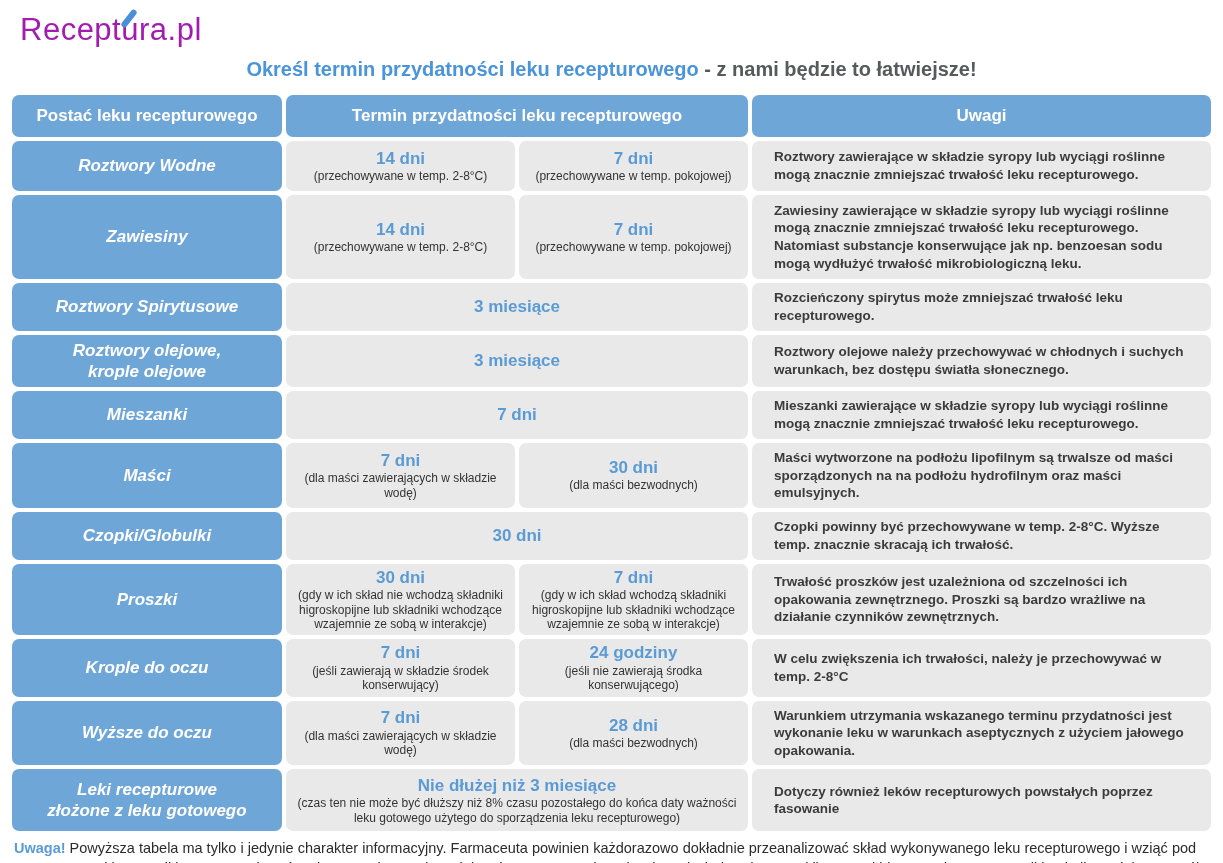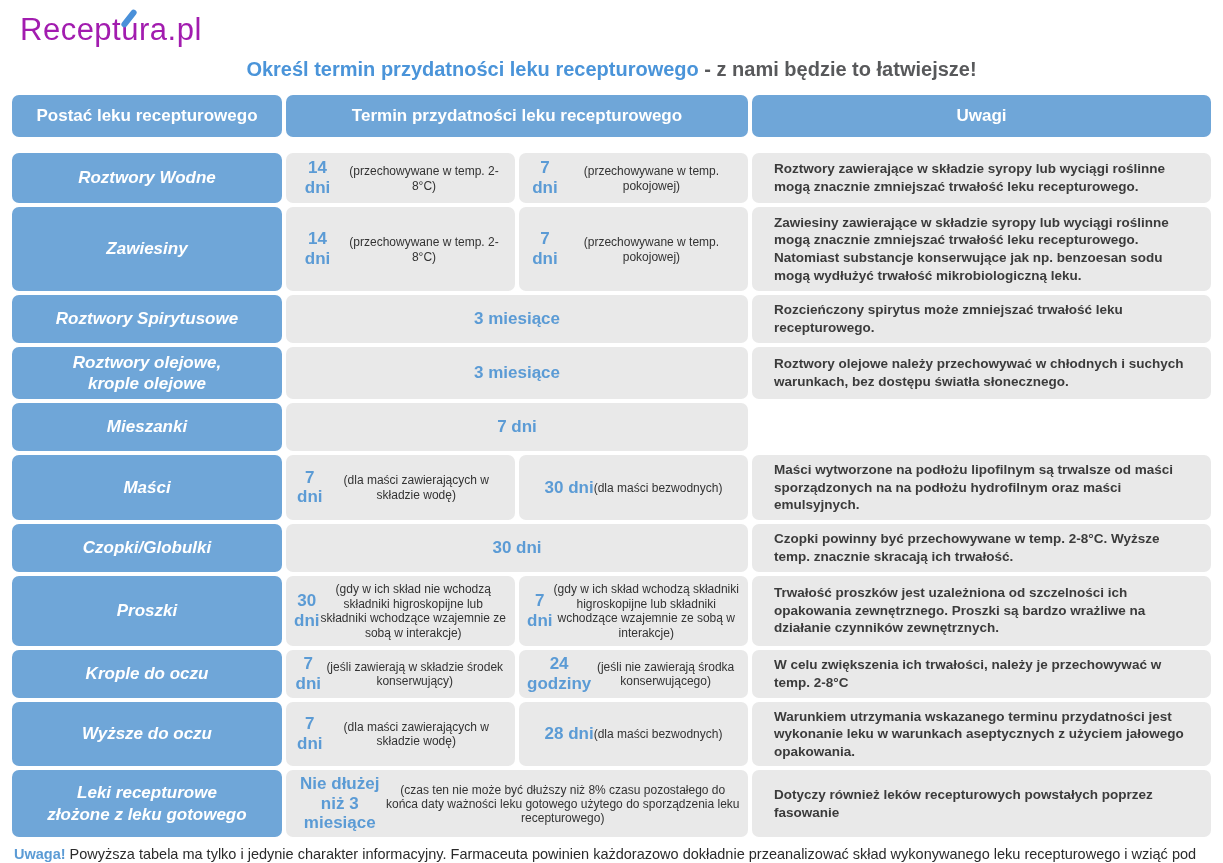--- a/index.html
+++ b/index.html
@@ -17,38 +17,38 @@
   }
 
   
   .title { text-align: center; font-size: 20px; font-weight: bold; margin: 4px 0 14px 0; }
   .title .title-blue { color: #4a94d9; }
   .title .title-gray { color: #58595b; }
 
   
   .ptable { width: 1199px; }
   .header-row {
-    display: grid; grid-template-columns: 270px 462px 459px; gap: 4px; margin-bottom: 16px;
+    display: grid; grid-template-columns: 270px 462px 459px; gap: 4px; margin-bottom: 4px;
   }
   .trow {
     display: grid; grid-template-columns: 270px 229px 229px 459px; gap: 4px; margin-bottom: 4px;
   }
   .cell { border-radius: 7px; }
   .hcell {
     background: #6fa6d8; color: #ffffff; font-weight: bold; font-size: 17px;
     display: flex; align-items: center; justify-content: center; min-height: 42px; text-align: center;
     border-radius: 7px;
   }
   .form-cell {
     background: #6fa6d8; color: #ffffff; font-weight: bold; font-style: italic; font-size: 17px;
     display: flex; align-items: center; justify-content: center; text-align: center;
     white-space: pre-line; padding: 4px 4px; line-height: 1.25;
   }
   .term-cell {
-    background: #e9e9e9; display: flex; align-items: center; justify-content: center;
+    background: #e9e9e9; display: flex; flex-direction: column; align-items: center; justify-content: center;
     text-align: center; padding: 4px 8px;
   }
   .term-cell.span2 { grid-column: span 2; }
   .term-value { color: #5b9bd5; font-weight: bold; font-size: 17px; line-height: 1.15; }
   .term-note { color: #333333; font-size: 12px; line-height: 1.2; margin-top: 1px; }
   .uwagi-cell {
     background: #e9e9e9; display: flex; align-items: center; text-align: left;
     padding: 6px 22px; font-size: 13.5px; font-weight: bold; color: #3b3b3b; line-height: 1.3;
   }
 
@@ -114,20 +114,21 @@
           <div class="cell term-cell span2">
             <div class="term-value">3 miesiące</div>
           </div>
           <div class="cell uwagi-cell">Roztwory olejowe należy przechowywać w chłodnych i suchych warunkach, bez dostępu światła słonecznego.</div>
         </div>
         <div class="trow">
           <div class="cell form-cell" style="min-height: 48px;">Mieszanki</div>
           <div class="cell term-cell span2">
             <div class="term-value">7 dni</div>
           </div>
+          <div class="cell uwagi-cell">Mieszanki zawierające w składzie syropy lub wyciągi roślinne mogą znacznie zmniejszać trwałość leku recepturowego.</div>
         </div>
         <div class="trow">
           <div class="cell form-cell" style="min-height: 56px;">Maści</div>
           <div class="cell term-cell">
             <div class="term-value">7 dni</div>
             <div class="term-note">(dla maści zawierających w składzie wodę)</div>
           </div>
           <div class="cell term-cell">
             <div class="term-value">30 dni</div>
             <div class="term-note">(dla maści bezwodnych)</div>

